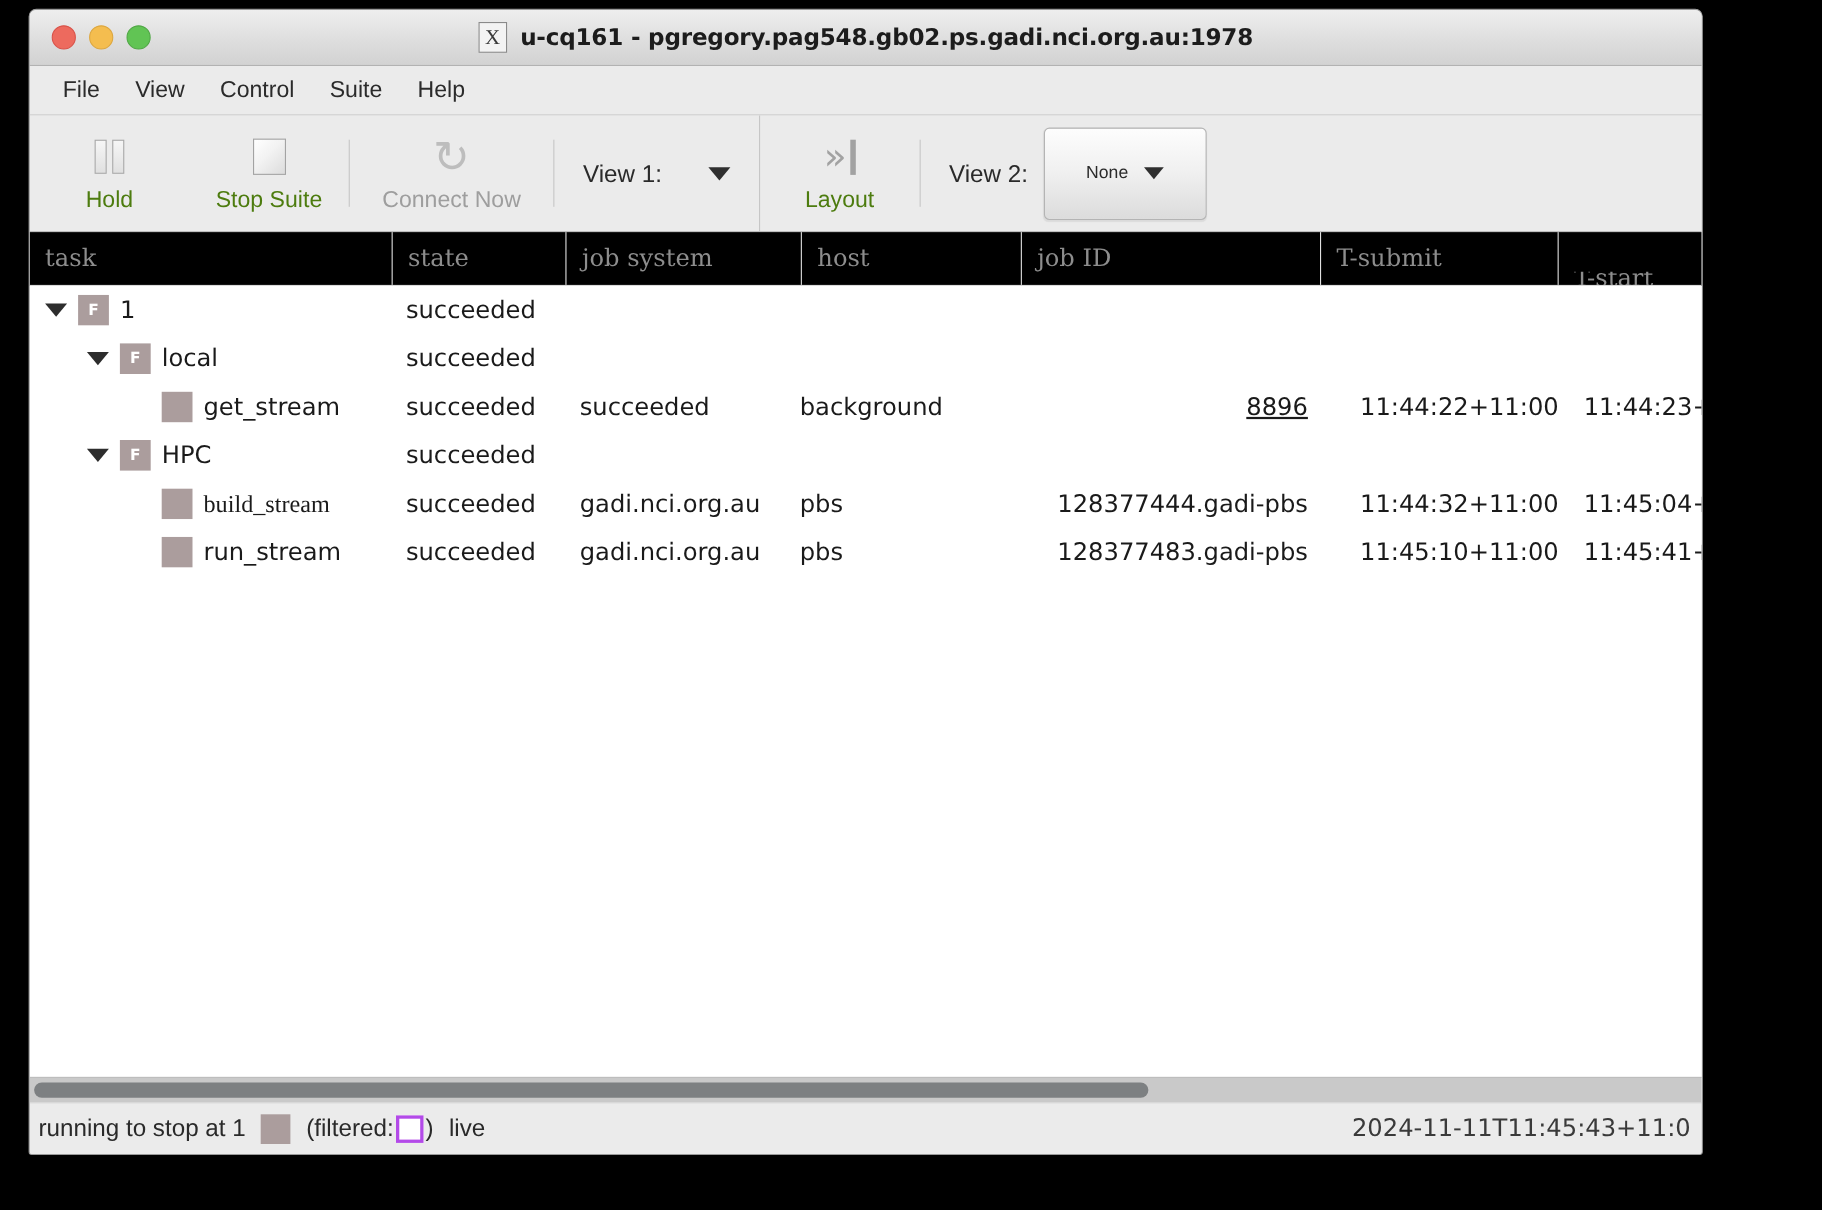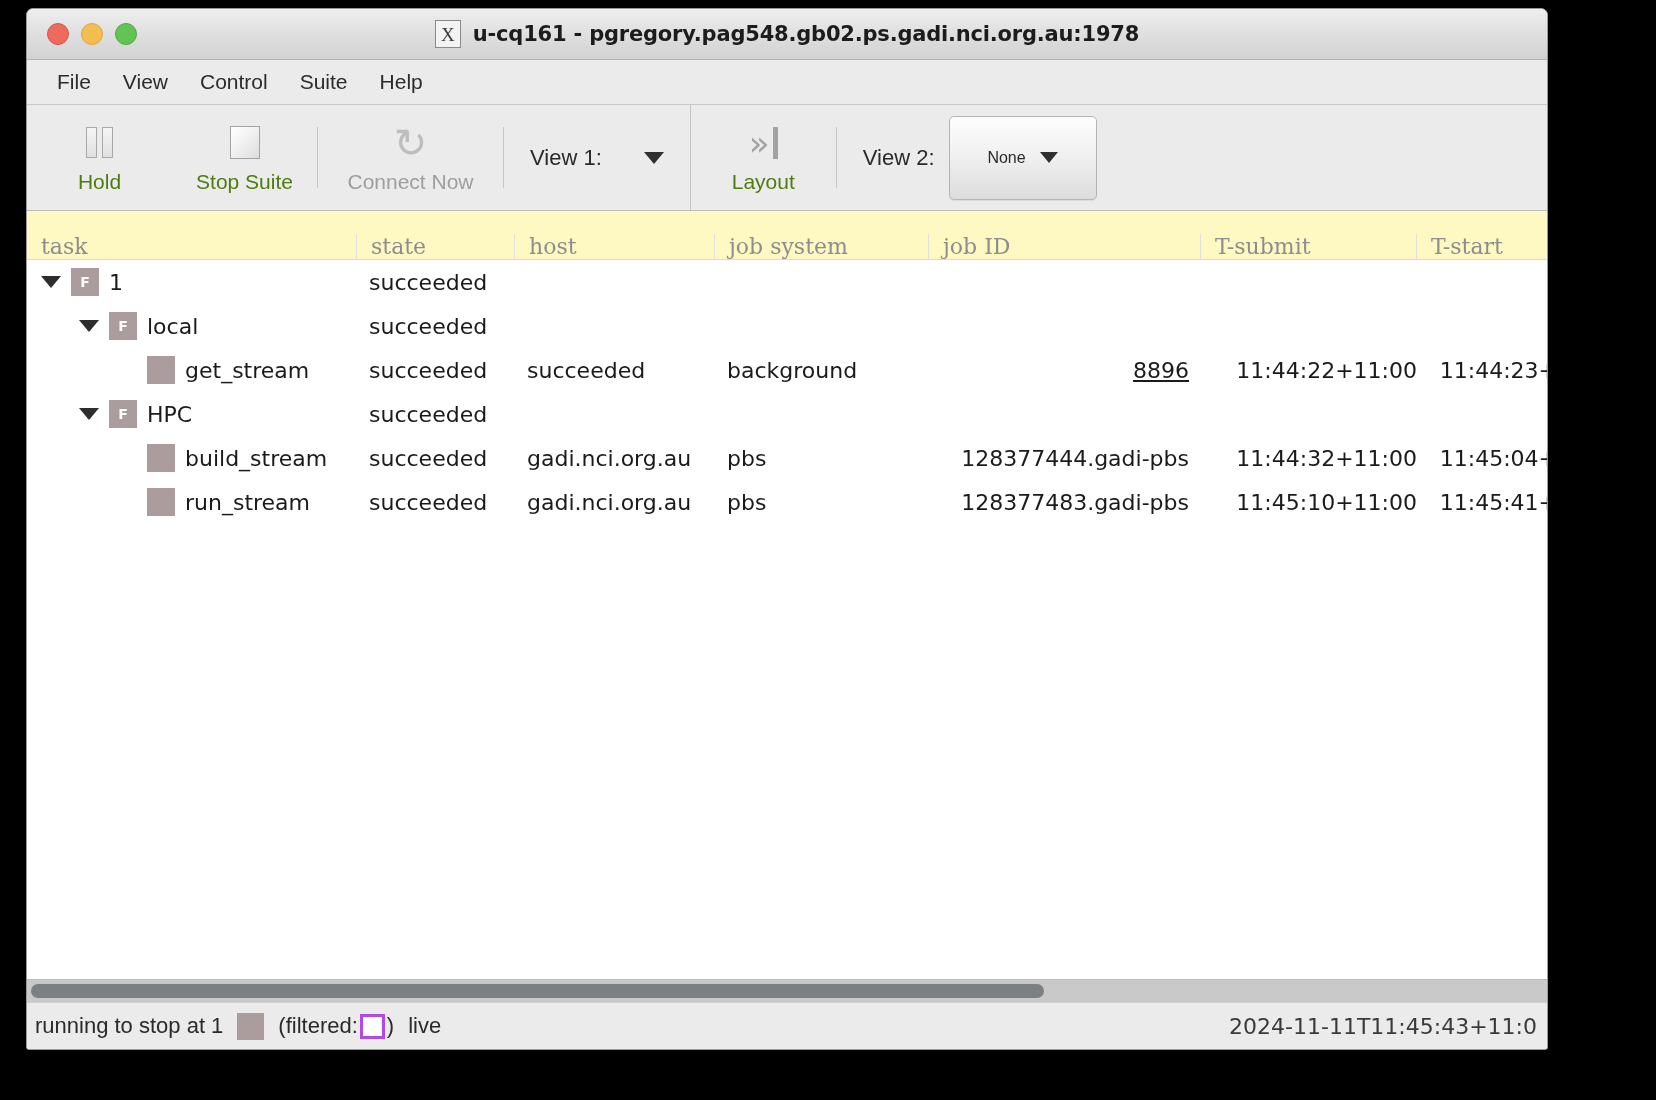--- a/index.html
+++ b/index.html
@@ -245,23 +245,22 @@
     background: #ffffff;
     display: flex;
     flex-direction: column;
     min-height: 0;
     position: relative;
   }
   .thead {
     height: 48px;
     flex: 0 0 48px;
     display: flex;
-    background: #fef9c3;
+    background: #000000;
     border-bottom: 1px solid #dadada;
-    align-items: flex-end;
   }
   .th {
     display: flex;
     align-items: center;
     padding-left: 14px;
     font-family: "DejaVu Serif", serif;
     font-size: 22px;
     color: #8d8d8d;
     border-right: 1px solid #e0e0e0;
     box-sizing: border-box;
@@ -470,22 +469,22 @@
           <span class="val">None</span>
           <span class="caret"></span>
         </div>
       </div>
     </div>
 
     <div class="table-area">
       <div class="thead" id="thead">
           <div class="th" style="width: 330px; flex: 0 0 330px;">task</div>
           <div class="th" style="width: 158px; flex: 0 0 158px;">state</div>
+          <div class="th" style="width: 214px; flex: 0 0 214px;">job system</div>
           <div class="th" style="width: 200px; flex: 0 0 200px;">host</div>
-          <div class="th" style="width: 214px; flex: 0 0 214px;">job system</div>
           <div class="th" style="width: 272px; flex: 0 0 272px;">job ID</div>
           <div class="th" style="width: 216px; flex: 0 0 216px;">T-submit</div>
           <div class="th" style="width: 140px; flex: 0 0 140px;">T-start</div>
         </div>
       <div class="tbody" id="tbody">
           <div class="trow">
             <div class="cell task" style="width: 330px; flex: 0 0 330px; padding-left: 14px;">
               <span class="twisty"></span>
               <span class="badge">F</span>
               <span class="tasklabel">1</span>
@@ -530,21 +529,21 @@
               <span class="tasklabel">HPC</span>
             </div>
             <div class="cell" style="width: 158px; flex: 0 0 158px; padding-left: 12px;">succeeded</div>
             <div class="cell" style="width: 200px; flex: 0 0 200px; padding-left: 12px;"></div>
             <div class="cell" style="width: 214px; flex: 0 0 214px; padding-left: 12px;"></div>
             <div class="cell right" style="width: 272px; flex: 0 0 272px; padding-right: 12px;"></div>
             <div class="cell right" style="width: 216px; flex: 0 0 216px;"></div>
             <div class="cell right" style="width: 140px; flex: 0 0 140px;"></div>
           </div>
           <div class="trow">
-            <div class="cell task" style="width: 330px; flex: 0 0 330px; padding-left: 90px;">
+            <div class="cell task" style="width: 330px; flex: 0 0 330px; padding-left: 90px; font-family: Liberation Serif, serif;">
               <span class="twisty-spacer"></span>
               <span class="swatch"></span>
               <span class="tasklabel">build_stream</span>
             </div>
             <div class="cell" style="width: 158px; flex: 0 0 158px; padding-left: 12px;">succeeded</div>
             <div class="cell" style="width: 200px; flex: 0 0 200px; padding-left: 12px;">gadi.nci.org.au</div>
             <div class="cell" style="width: 214px; flex: 0 0 214px; padding-left: 12px;">pbs</div>
             <div class="cell right" style="width: 272px; flex: 0 0 272px; padding-right: 12px;">128377444.gadi-pbs</div>
             <div class="cell right" style="width: 216px; flex: 0 0 216px;">11:44:32+11:00</div>
             <div class="cell right" style="width: 140px; flex: 0 0 140px;">11:45:04+</div>

